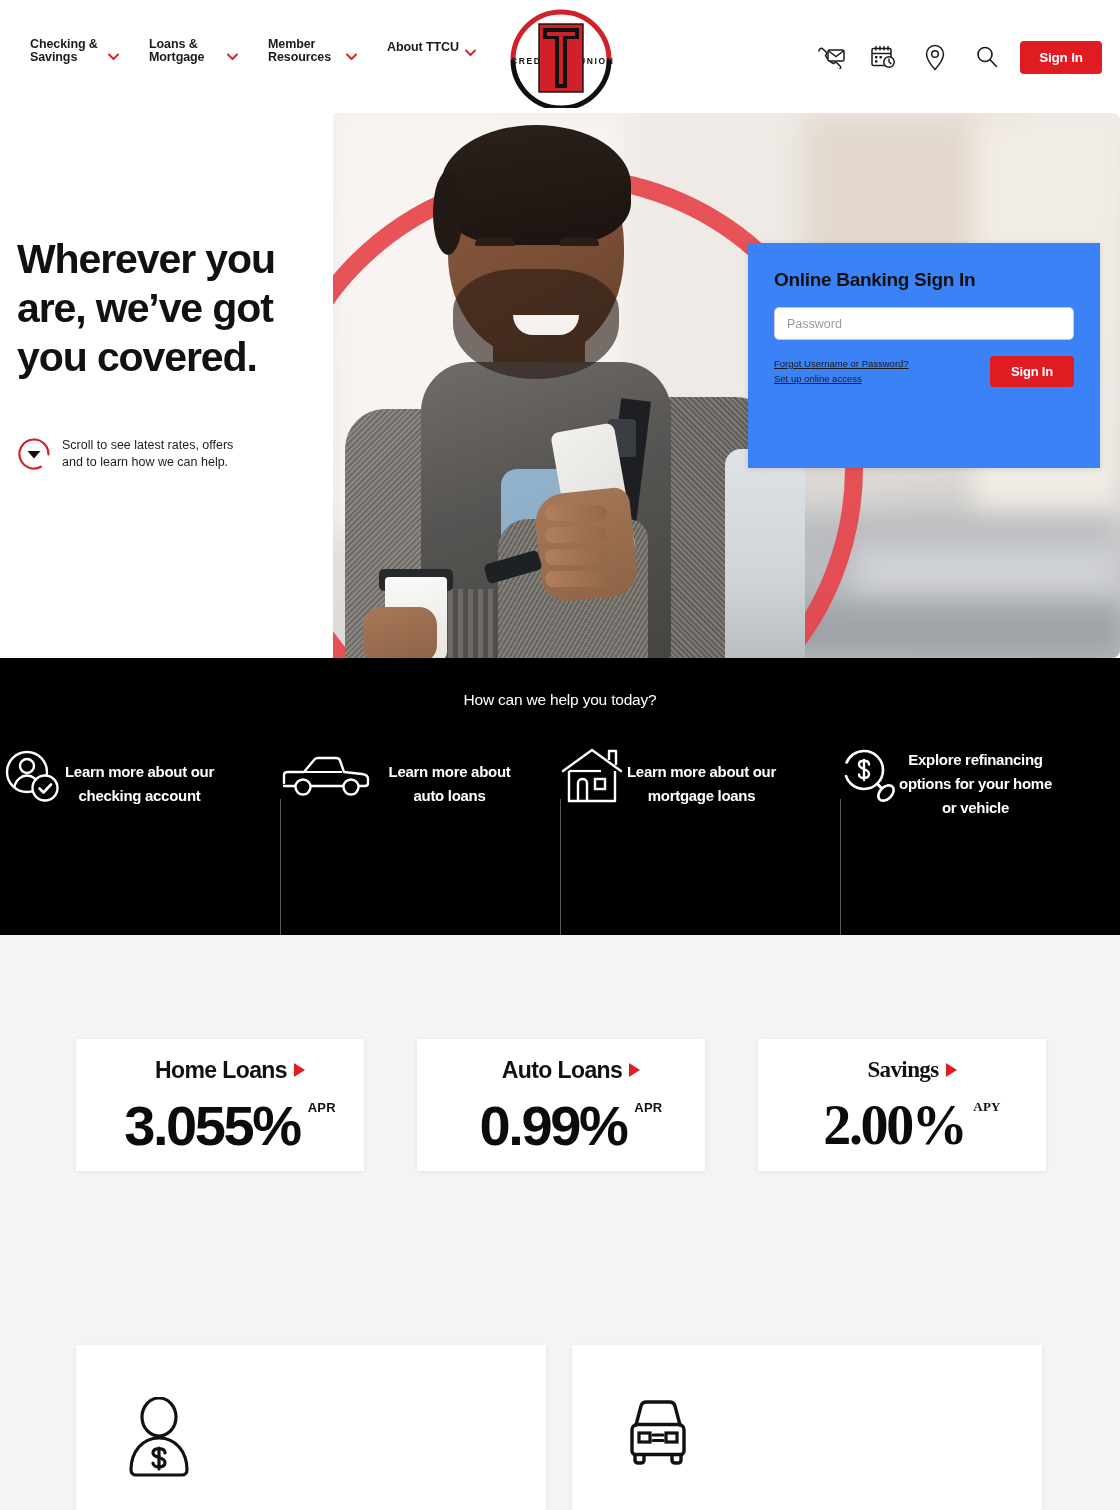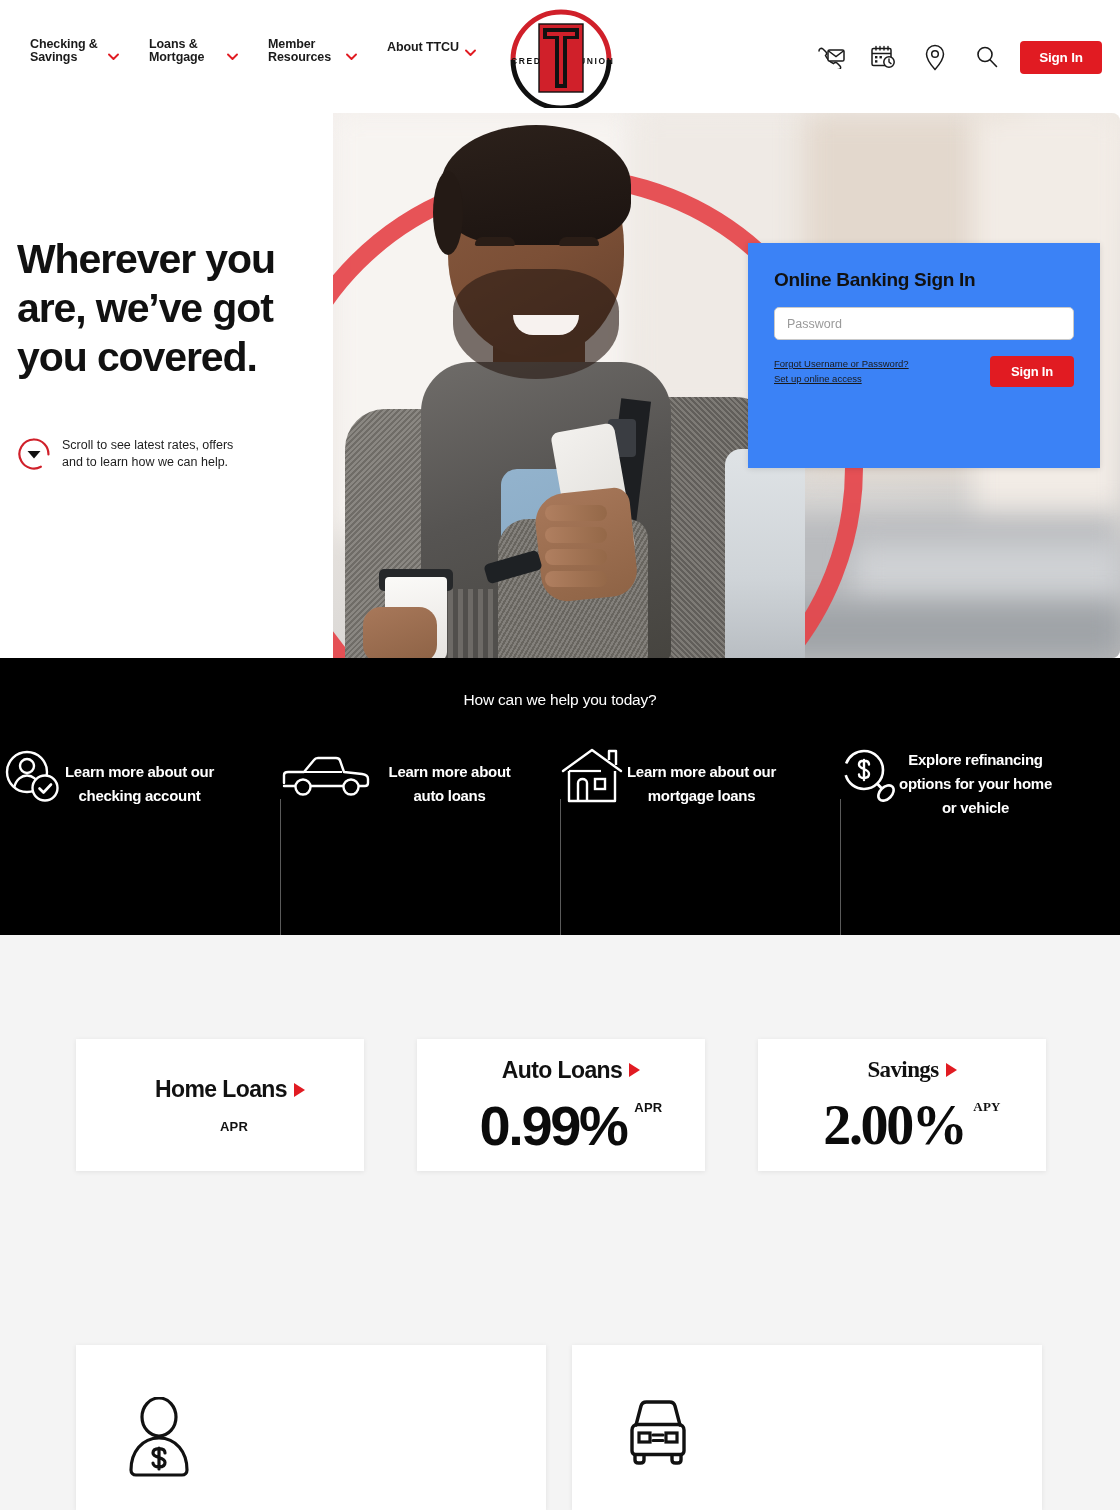--- a/index.html
+++ b/index.html
@@ -716,20 +716,21 @@
   <div id="light">
 
     <div id="rate-cards">
 
       <div class="rate-card">
         <div class="rc-head">
           <span>Home Loans</span>
           <span class="rc-arrow"></span>
         </div>
         <div class="rc-value-row">
+          <span class="rc-value">3.055%</span>
           <span class="rc-sup">APR</span>
         </div>
       </div>
 
       <div class="rate-card">
         <div class="rc-head">
           <span>Auto Loans</span>
           <span class="rc-arrow"></span>
         </div>
         <div class="rc-value-row">

